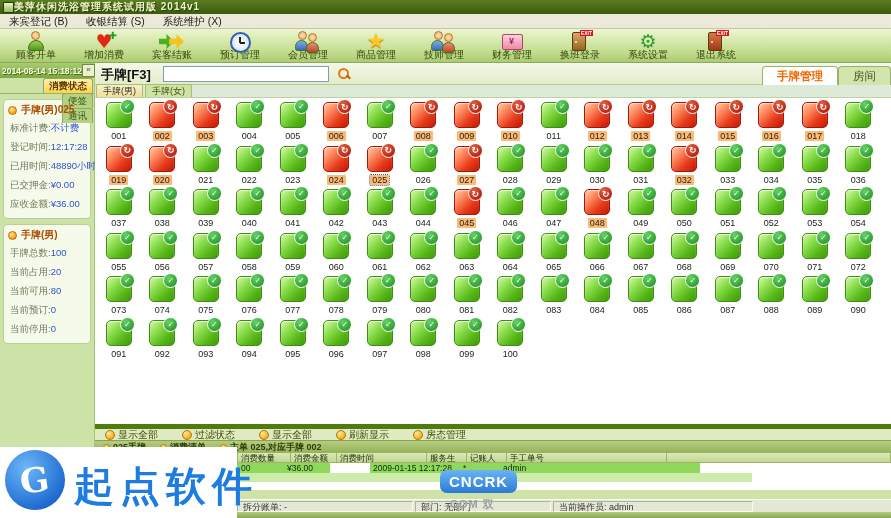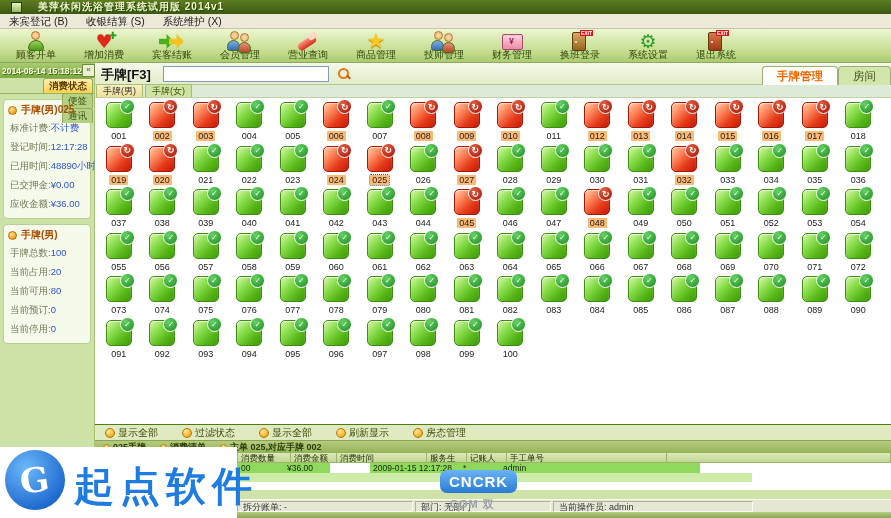--- a/index.html
+++ b/index.html
@@ -4,21 +4,21 @@
 <style>
   html,body{margin:0;padding:0;}
   body{
     width:891px;height:518px;position:relative;overflow:hidden;
     font-family:"Liberation Sans","DejaVu Sans",sans-serif;
     background:#ffffff;font-size:11px;
     -webkit-font-smoothing:antialiased;
   }
   
   #titlebar{position:absolute;left:0;top:0;width:891px;height:14px;
-    background:linear-gradient(#5d7d22,#3c5a0e);display:flex;align-items:center;gap:16px;padding-left:11px;box-sizing:border-box;}
+    background:linear-gradient(#5d7d22,#3c5a0e);display:flex;align-items:center;gap:0;padding-left:3px;box-sizing:border-box;}
   #app-icon{width:9px;height:9px;background:linear-gradient(#eaf4c4,#9ab85a);border:1px solid #24400a;}
   #win-title{color:#eef6c8;font-size:10px;font-weight:bold;text-shadow:1px 1px 0 #24400a;letter-spacing:1px;white-space:nowrap;}
   
   #menubar{position:absolute;left:0;top:14px;width:891px;height:14px;background:#ece9d8;border-bottom:1px solid #c6c3ae;
     display:flex;align-items:center;}
   .menu-item{padding:0 9px;font-size:10.5px;color:#1c1c1c;height:14px;line-height:14px;}
   
   #toolbar{position:absolute;left:0;top:29px;width:891px;height:34px;
     background:linear-gradient(#ecf6cf,#c2dc8c 70%,#aacb72);border-bottom:1px solid #8fa85c;
     display:flex;align-items:stretch;padding-left:2px;box-sizing:border-box;}
@@ -78,21 +78,21 @@
   .tag-ic.red{background:linear-gradient(135deg,#ffd2ac 0%,#ff8a60 30%,#e63c1a 65%,#c21808 100%);border:1px solid #a81608;box-shadow:inset 0 1px 1px rgba(255,255,255,.6);}
   .tag-badge{position:absolute;top:-4px;right:-4px;width:13px;height:13px;border-radius:50%;border:1px solid #fff;
     display:flex;align-items:center;justify-content:center;font-size:8px;font-weight:bold;color:#fff;box-sizing:content-box;
     font-family:"DejaVu Sans",sans-serif;}
   .tag-ic.green .tag-badge{background:radial-gradient(circle at 35% 30%,#64d264,#1e8a1e);}
   .tag-ic.red .tag-badge{background:radial-gradient(circle at 35% 30%,#e86040,#a01008);font-size:9px;}
   .tag-num{margin-top:3px;font-size:9px;line-height:10px;color:#222;}
   .tag-num.hl{background:#fdba74;padding:0 2px;border-radius:1px;}
   .tag-cell.sel .tag-num{outline:1px dotted #556;}
   
-  #footer-band{position:absolute;left:95px;top:424px;width:796px;height:16px;background:#dfeac1;border-top:1px solid #4d7c0f;
+  #footer-band{position:absolute;left:95px;top:424px;width:796px;height:16px;background:#dfeac1;border-top:5px solid #4d7c0f;
     display:flex;align-items:center;gap:24px;padding-left:10px;box-sizing:border-box;}
   .f-btn{display:flex;align-items:center;gap:3px;font-size:10px;color:#3c4c08;white-space:nowrap;}
   .f-dot{width:10px;height:10px;border-radius:50%;background:radial-gradient(circle at 35% 30%,#ffe9a0,#f7b324 65%,#d88608);border:1px solid #b87408;box-sizing:border-box;}
   
   #strip{position:absolute;left:95px;top:440px;width:796px;height:13px;background:linear-gradient(#b5cc80,#95b259);
     display:flex;align-items:center;gap:14px;padding-left:8px;box-sizing:border-box;border-top:1px solid #89a34e;}
   .strip-seg{display:flex;align-items:center;gap:3px;font-size:9px;font-weight:bold;color:#2f3d08;white-space:nowrap;}
   .strip-dot{width:7px;height:7px;border-radius:50%;background:radial-gradient(#fff0a8,#f0b020);border:1px solid #c08410;box-sizing:border-box;}
   
   #table{position:absolute;left:95px;top:453px;width:796px;}
@@ -149,33 +149,35 @@
     </div>
     <div class="tb-btn">
       <span class="tbi">
         <span class="arr" style="background:#49b01f;left:0"></span>
         <span class="arr" style="background:#f4c322;left:10px"></span>
       </span>
       <span class="tb-label">宾客结账</span>
     </div>
     <div class="tb-btn">
       <span class="tbi">
+        <span class="clk">
+          <span class="h1"></span>
+          <span class="h2"></span>
+        </span>
+      </span>
+      <span class="tb-label">预订管理</span>
+    </div>
+    <div class="tb-btn">
+      <span class="tbi">
         <span class="p-head" style="left:3px"></span>
         <span class="p-body" style="left:0;width:13px;background:linear-gradient(#7ab0e8,#3a6ab8)"></span>
         <span class="p-head" style="left:13px;top:3px"></span>
         <span class="p-body" style="left:11px;top:12px;width:13px;background:linear-gradient(#e89078,#b84828)"></span>
       </span>
       <span class="tb-label">会员管理</span>
-    </div>
-    <div class="tb-btn">
-      <span class="tbi">
-        <span class="brush"></span>
-        <span class="brush2"></span>
-      </span>
-      <span class="tb-label">营业查询</span>
     </div>
     <div class="tb-btn">
       <span class="tbi">
         <span class="glyph" style="color:#ffc81e;font-size:21px;text-shadow:0 1px 1px #b07800">★</span>
       </span>
       <span class="tb-label">商品管理</span>
     </div>
     <div class="tb-btn">
       <span class="tbi">
         <span class="p-head" style="left:3px"></span>

